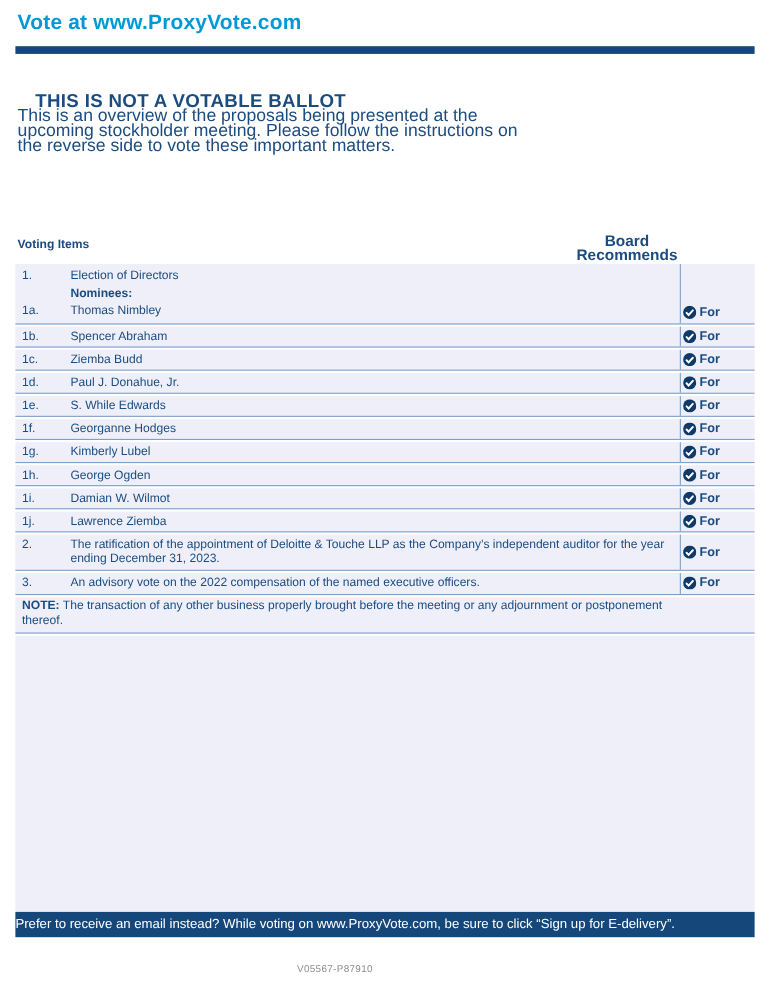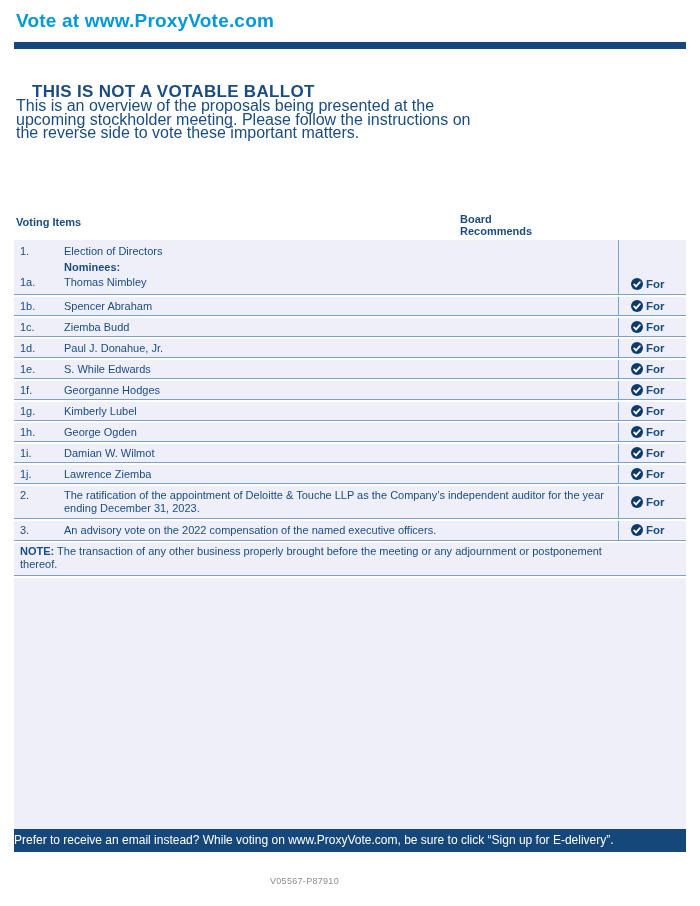--- a/index.html
+++ b/index.html
@@ -17,31 +17,31 @@
 
   .vote-link{position:absolute;left:16px;top:10px;font-size:19px;font-weight:bold;
     color:var(--accent-cyan);text-decoration:none;letter-spacing:0.2px;}
   .top-bar{position:absolute;left:14px;top:42px;width:672px;height:7px;background:var(--bar-navy);}
 
   .title{position:absolute;left:16px;top:66px;margin:16px;font-size:17px;font-weight:bold;
     color:var(--navy);letter-spacing:0.3px;}
   .intro{position:absolute;left:16px;top:99px;font-size:16px;line-height:13.6px;color:var(--navy);}
 
   .col-items{position:absolute;left:16px;top:216px;font-size:11px;font-weight:bold;color:var(--navy);}
-  .col-rec{position:absolute;left:460px;top:213px;width:200px;text-align:left;
-    font-size:11px;font-weight:bold;color:var(--navy);line-height:12px;}
+  .col-rec{position:absolute;left:470px;top:213px;width:200px;text-align:center;
+    font-size:14px;font-weight:bold;color:var(--navy);line-height:12px;}
 
   .vtable{position:absolute;left:14px;top:240px;width:672px;}
   .trow{display:flex;background:var(--row-bg);border-bottom:1px solid var(--separator);margin-bottom:2px;}
   .cell-main{flex:1;display:flex;align-items:flex-start;padding:2px 4px 2px 6px;
     font-size:11px;line-height:13px;color:var(--navy);}
   .num{width:20px;flex:none;}
   .itext{flex:1;padding-left:24px;}
   .cell-rec{width:68px;flex:none;border-left:1px solid var(--separator);display:flex;
-    align-items:center;gap:3px;padding-left:12px;box-sizing:border-box;
+    align-items:center;gap:3px;padding-left:2px;box-sizing:border-box;
     font-weight:bold;color:var(--navy);font-size:11.5px;}
   .check{width:12px;height:12px;flex:none;display:block;}
 
   .block1 .cell-main{flex-direction:column;align-items:stretch;padding-top:4px;padding-bottom:3px;}
   .block1 .line{display:flex;line-height:15.5px;}
   .block1 .nominees-heading{font-weight:bold;}
   .block1 .cell-rec{align-items:flex-end;padding-bottom:4px;}
 
   .nom-row .cell-main{padding-top:3px;padding-bottom:2px;}
   .prop-row .cell-main{padding-top:3px;padding-bottom:3px;}

